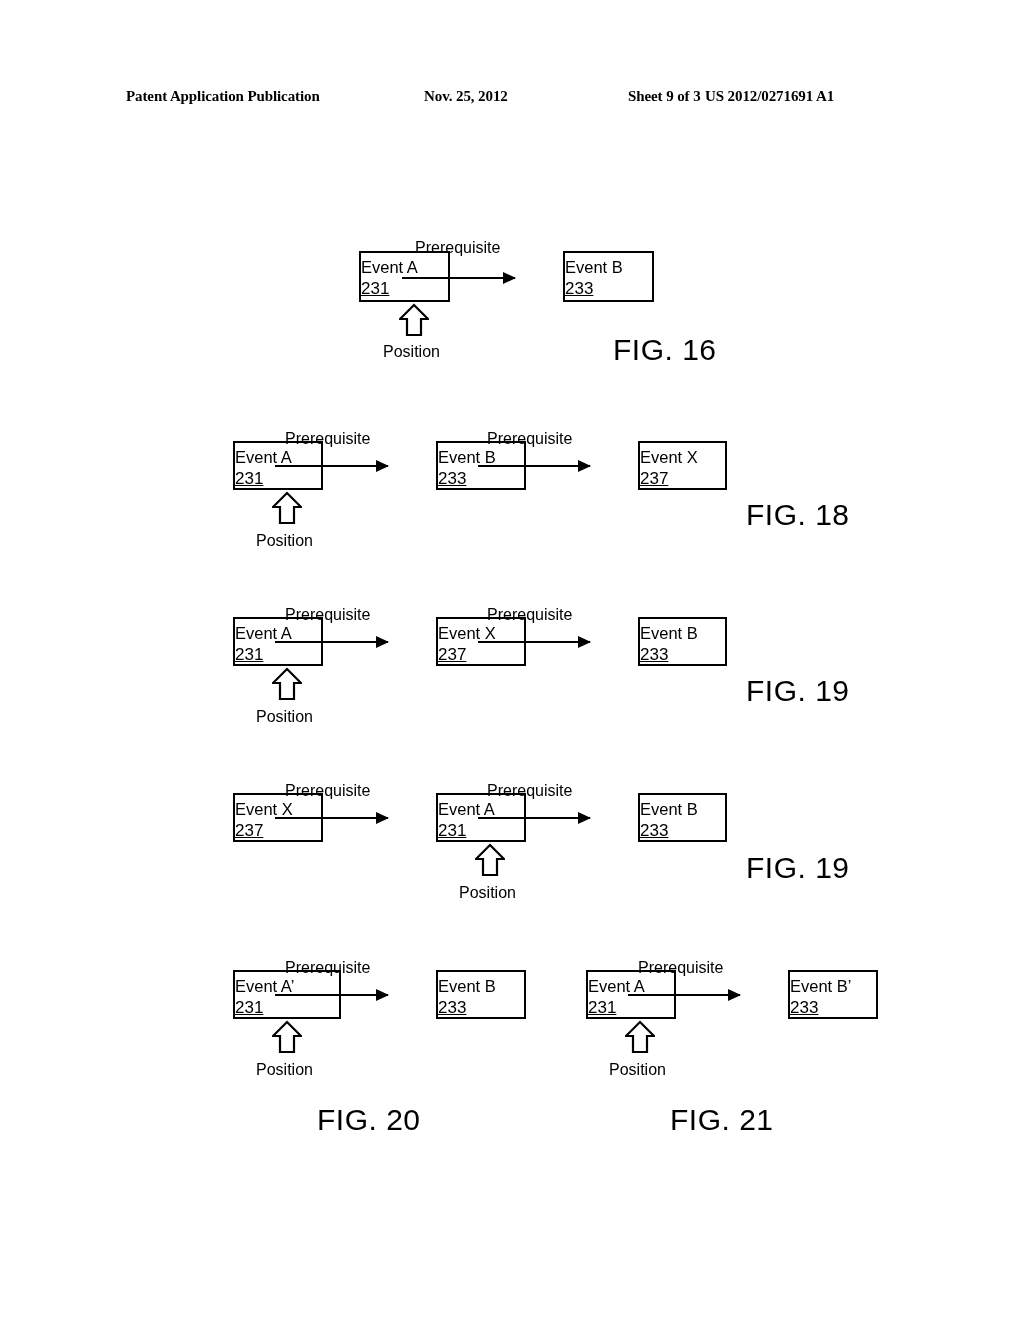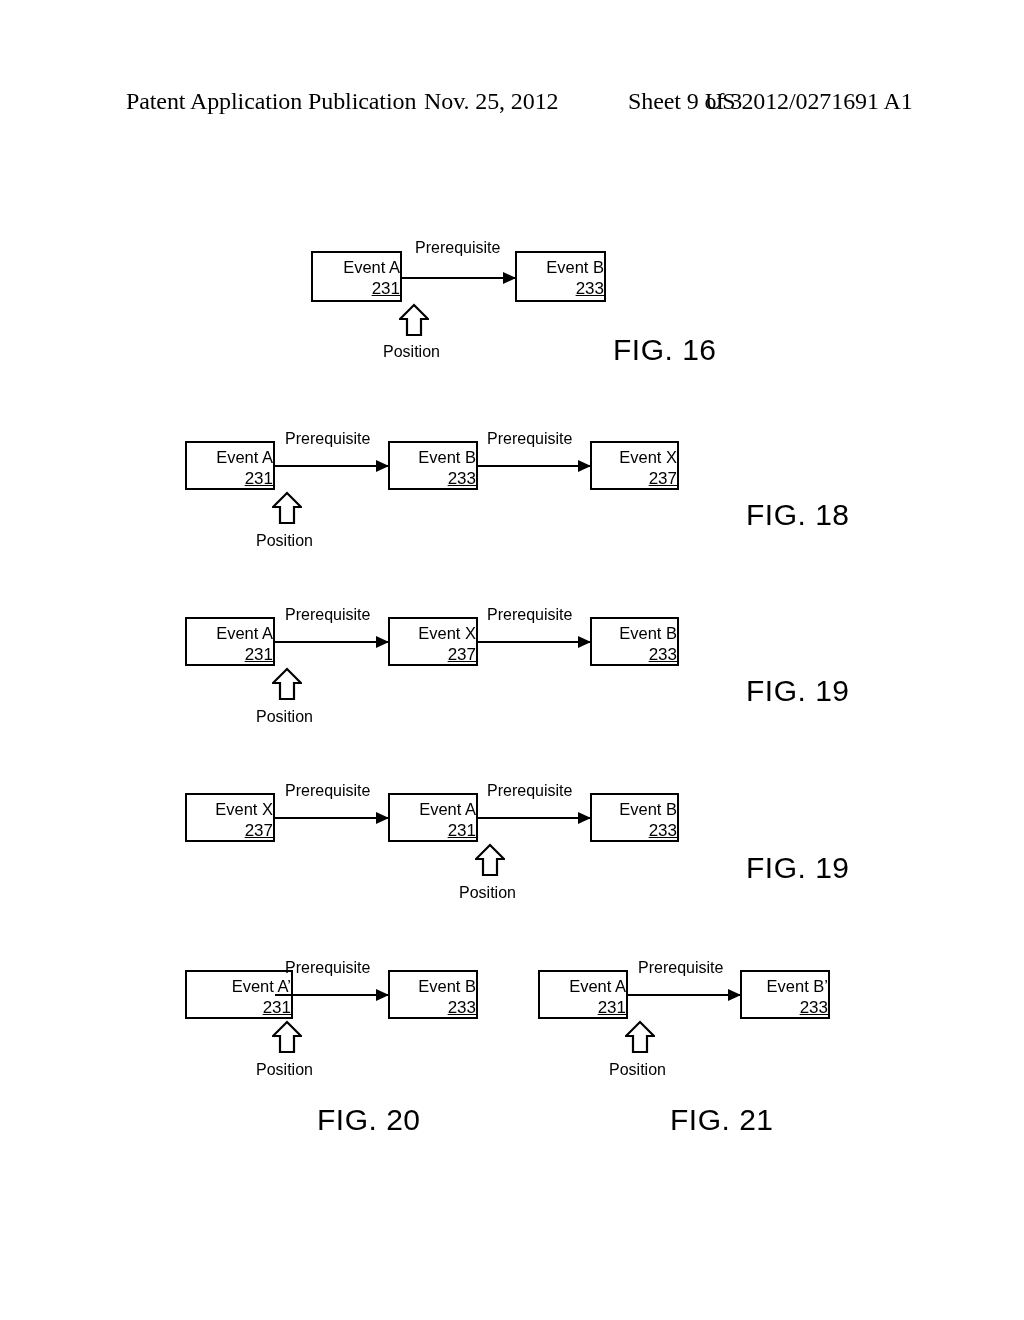--- a/index.html
+++ b/index.html
@@ -18,42 +18,43 @@
   }
 
   
   .page-header {
     position: absolute;
     top: 88px;
     left: 0;
     width: 844px;
     height: 26px;
     font-family: "Liberation Serif", serif;
-    font-weight: normal;
-    font-size: 24px;
+    font-weight: bold;
+    font-size: 15px;
     letter-spacing: -0.1px;
     white-space: nowrap;
   }
   .page-header .hdr-pub   { position: absolute; left: 126px;  top: 0; }
   .page-header .hdr-date  { position: absolute; left: 424px;  top: 0; }
   .page-header .hdr-sheet { position: absolute; left: 628px;  top: 0; }
   .page-header .hdr-num   { position: absolute; left: 705px;  top: 0; }
 
   
   .figure {
     position: absolute;
   }
 
   .node-box {
     position: absolute;
     border: 2px solid #000000;
     background: #ffffff;
     box-sizing: border-box;
-    text-align: right;
+    text-align: left;
     line-height: 1;
+    margin-left: 48px;
   }
   .node-box .node-label {
     display: block;
     font-size: 16.5px;
     margin-top: 6px;
     white-space: nowrap;
   }
   .node-box .node-ref {
     display: block;
     font-size: 17px;

